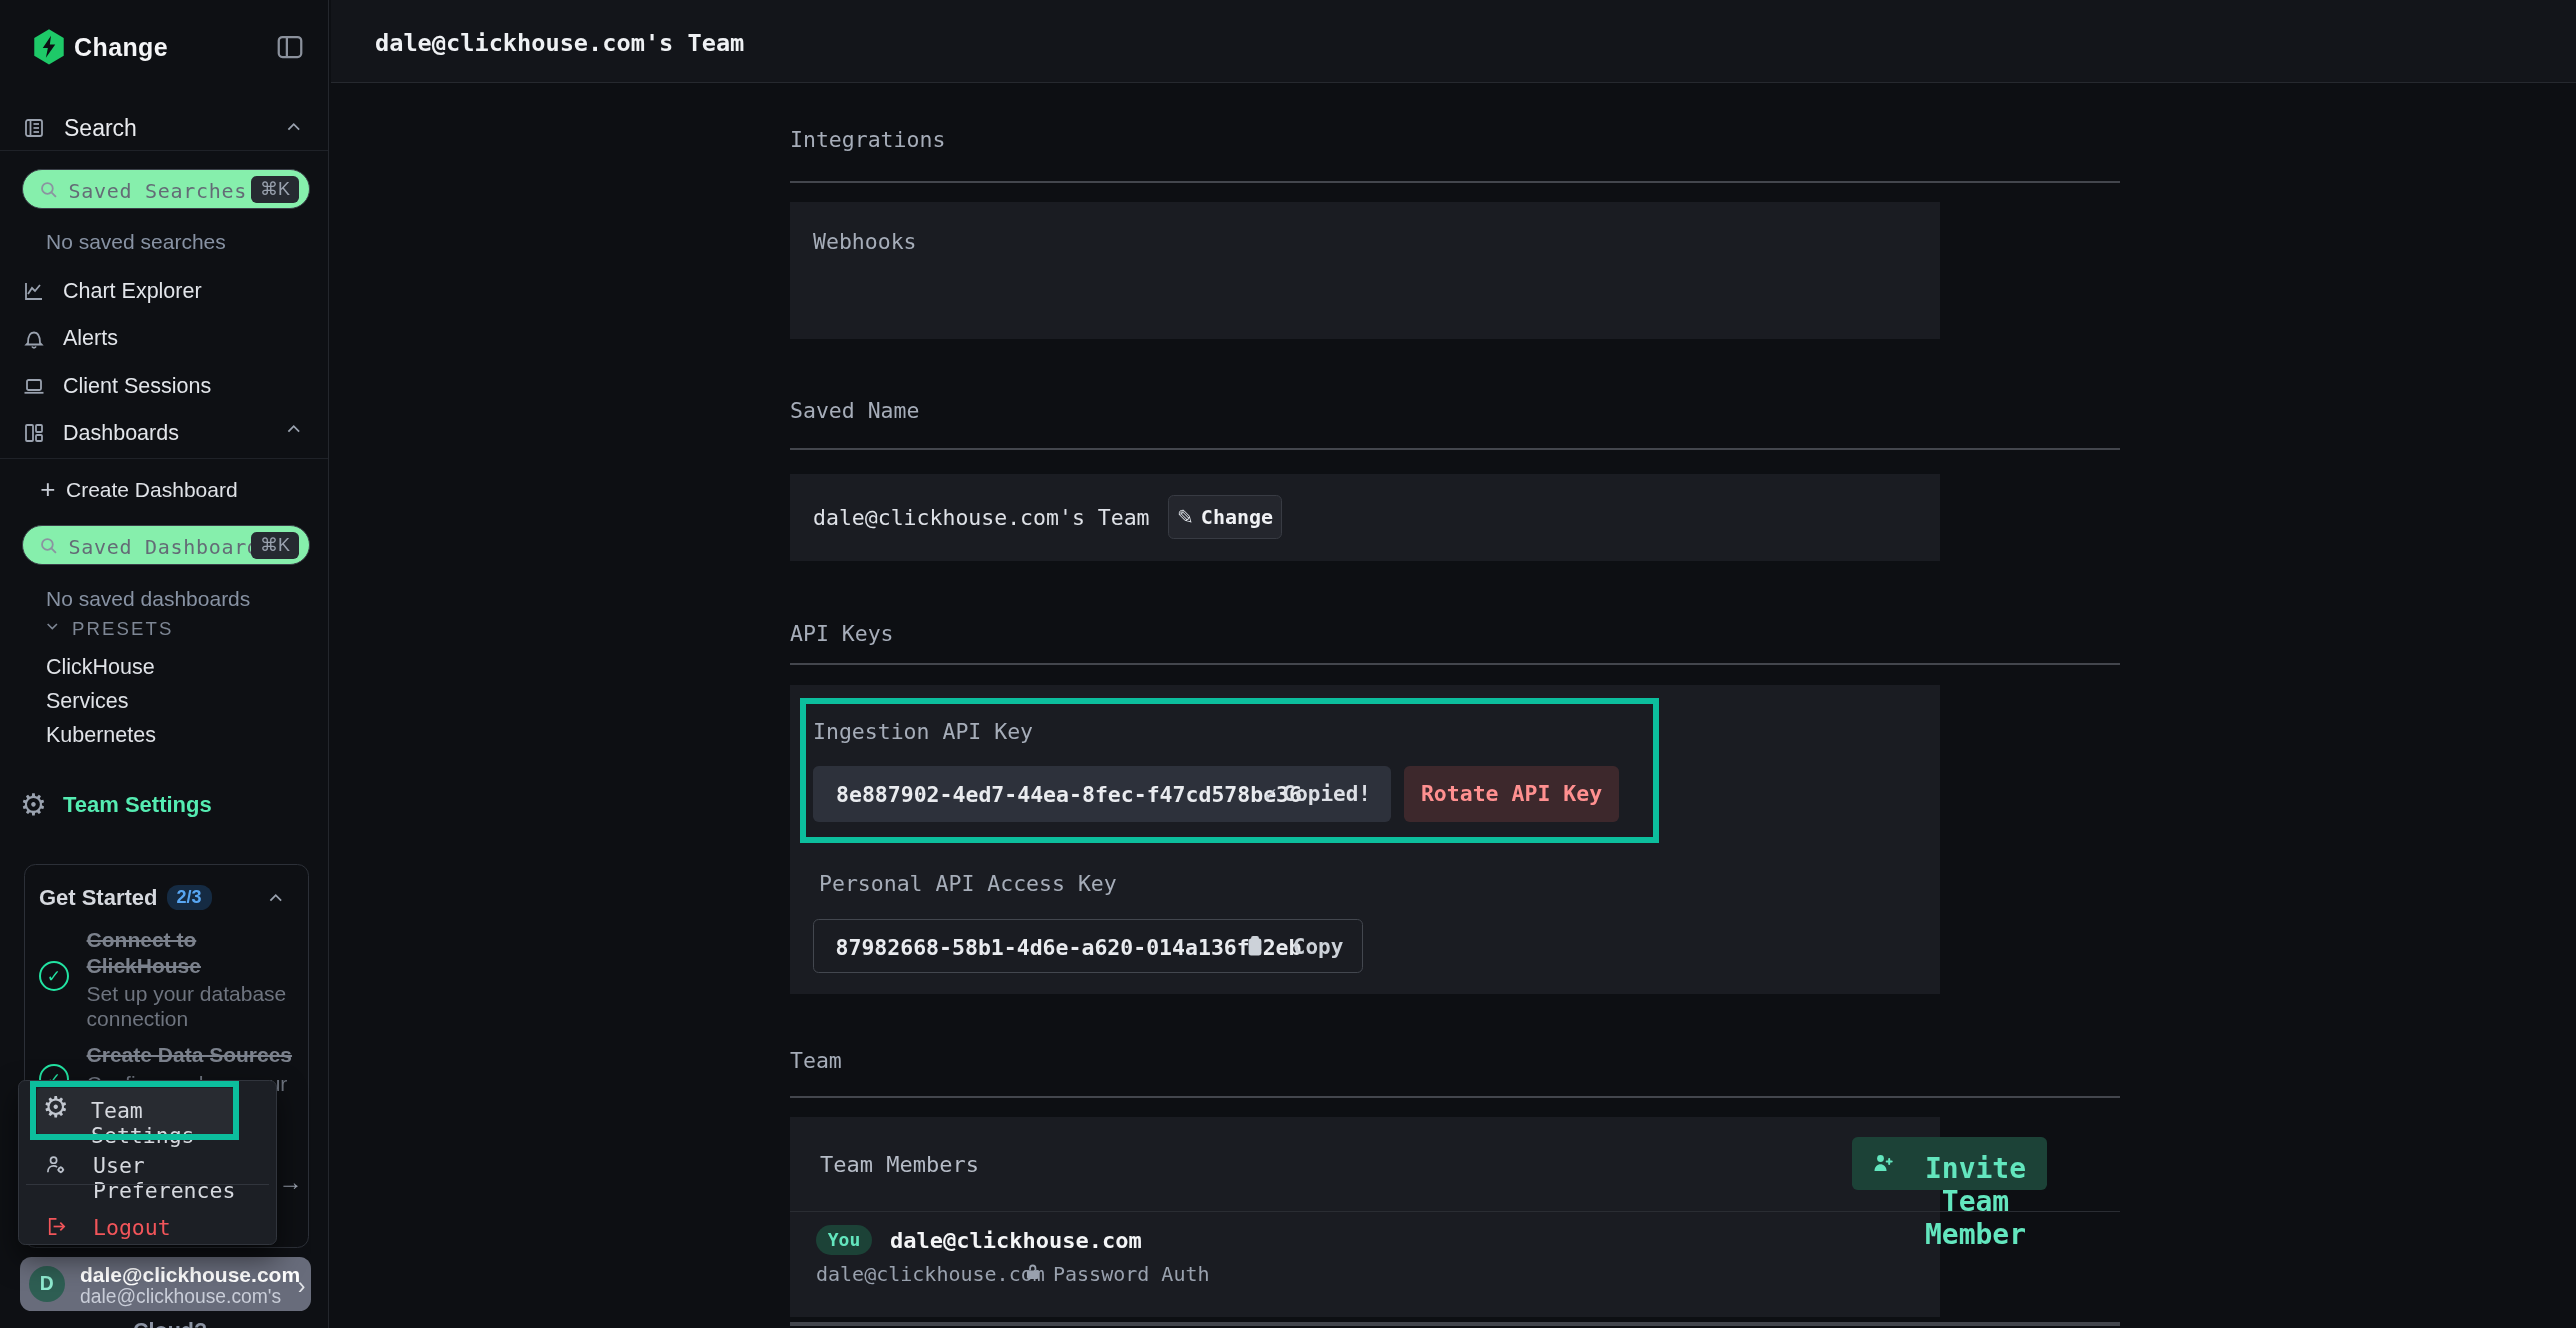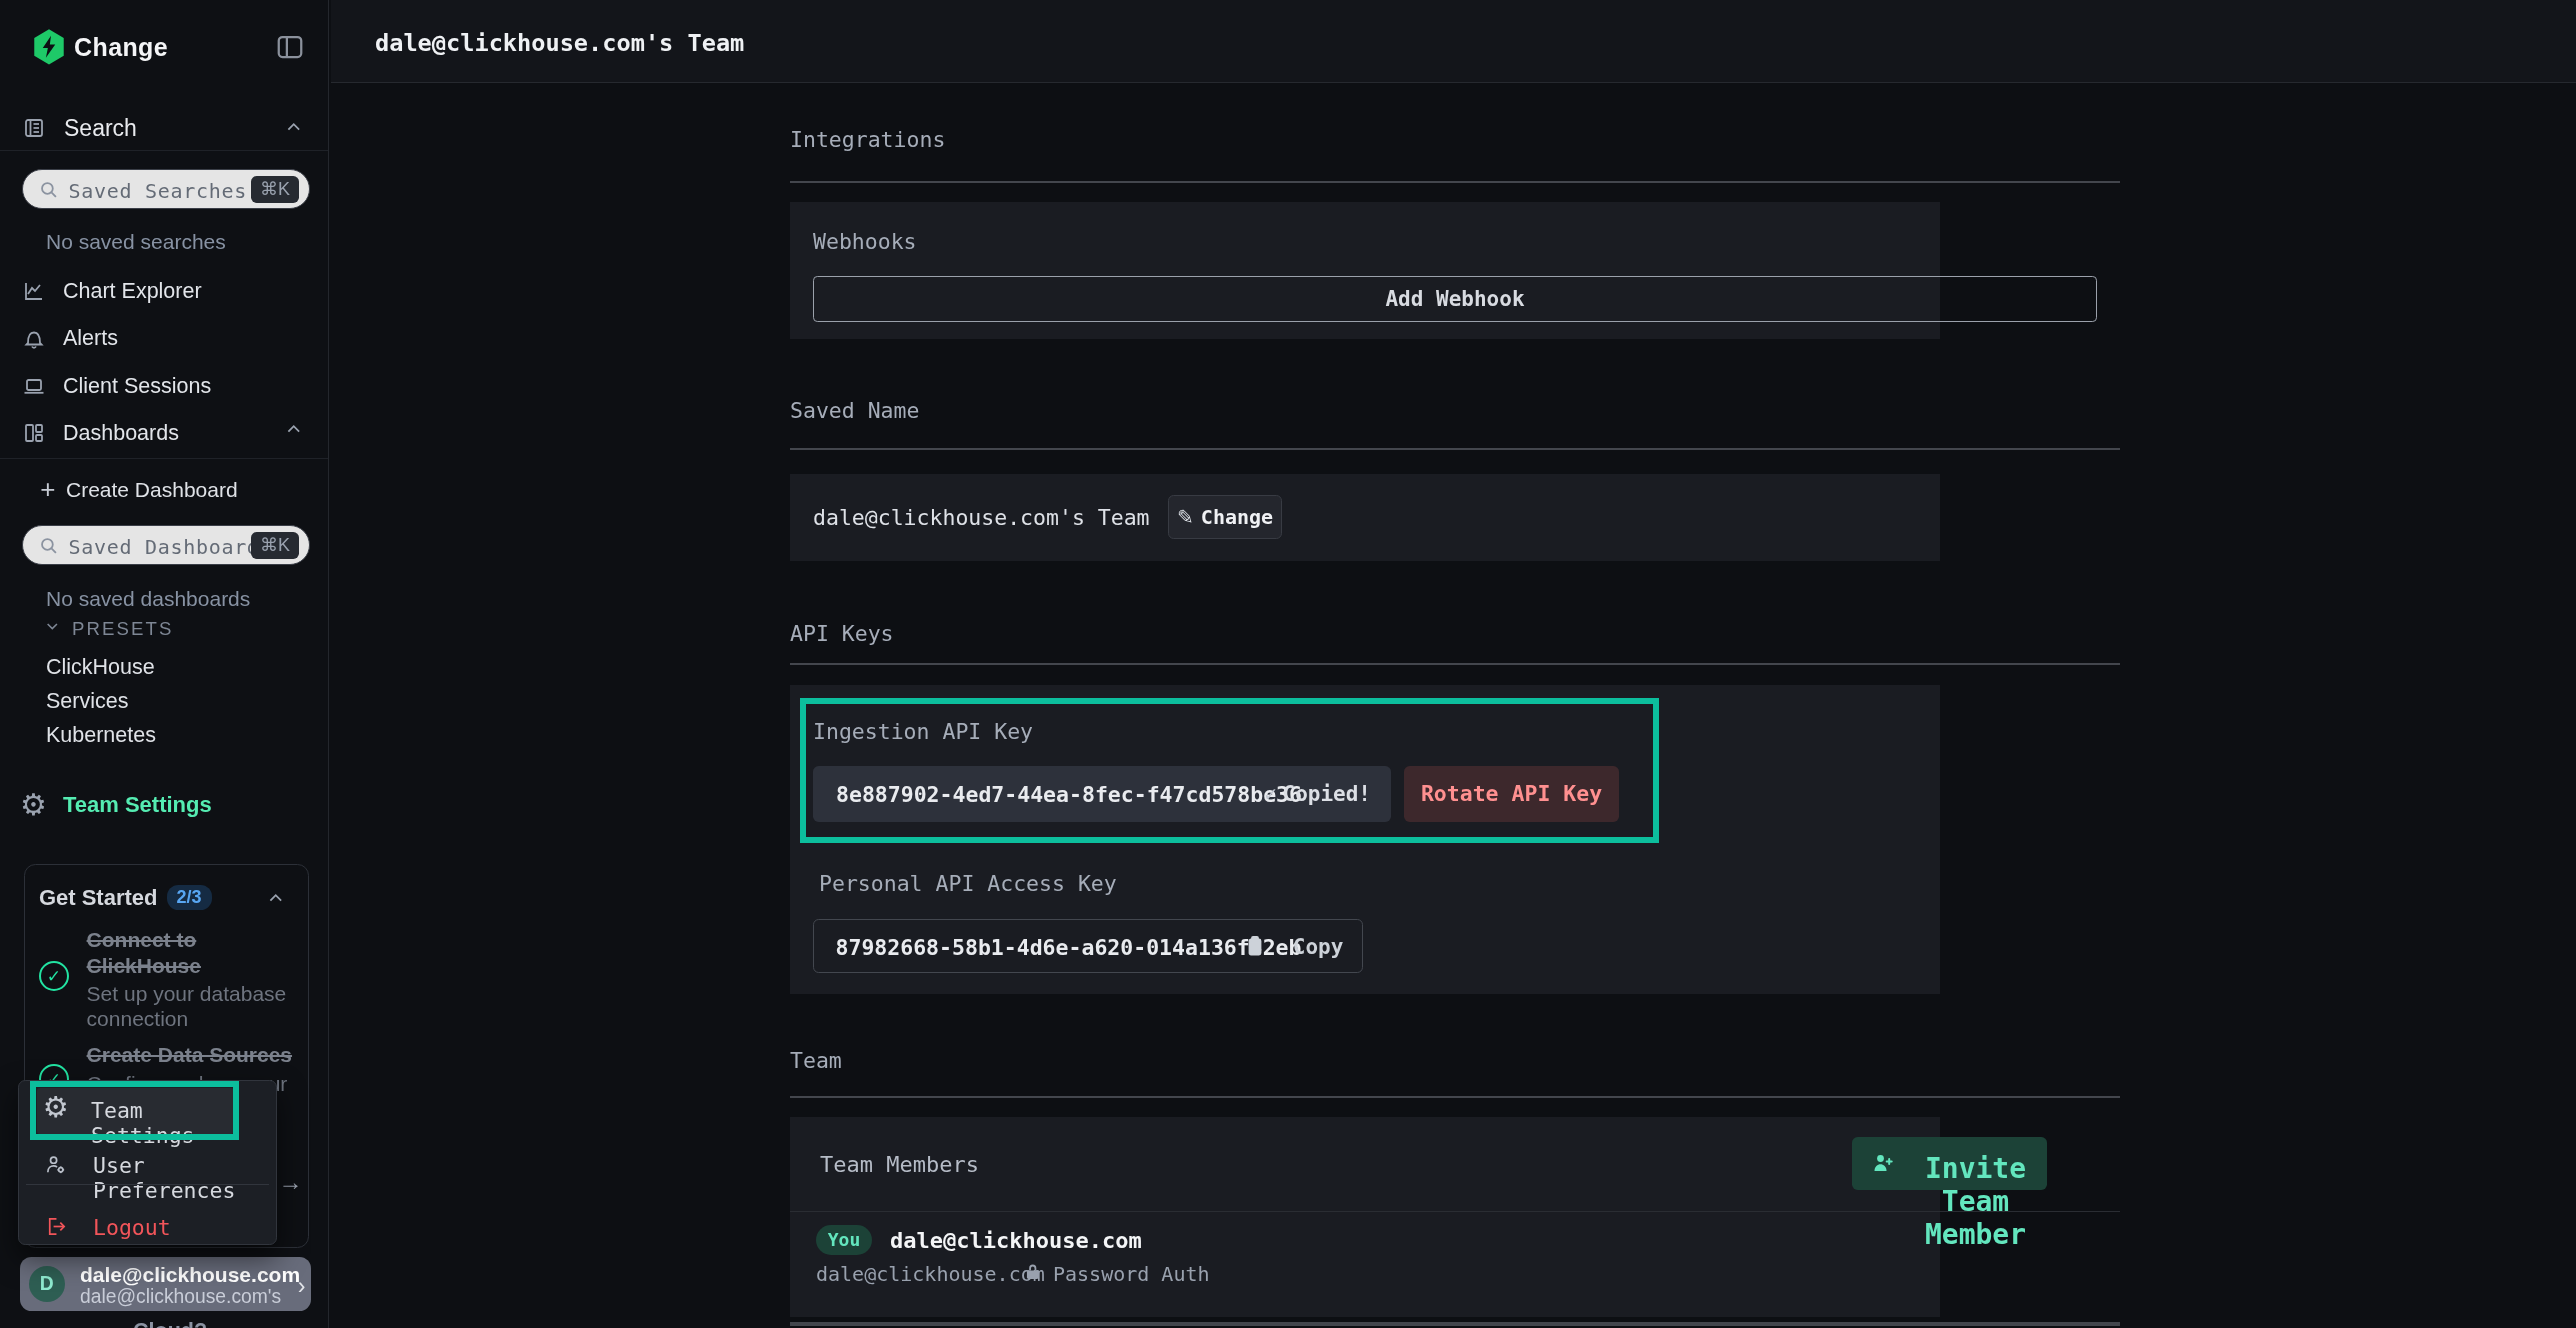--- a/index.html
+++ b/index.html
@@ -15,21 +15,21 @@
   .logo-hex { position:absolute; left:31.5px; top:29px; width:34px; height:36px; }
   .brand-name { position:absolute; left:74px; top:33px; font-size:25px; font-weight:bold; color:#F4F5F7; letter-spacing:0.4px; }
   .panel-toggle { position:absolute; left:275px; top:31.5px; width:30px; height:30px; }
 
   .side-section-head { position:absolute; left:0; width:329px; height:43px; }
   .icon-slot { position:absolute; left:21.5px; top:0; width:24px; height:24px; color:#9AA2AF; }
   .side-section-label { position:absolute; left:64px; top:-1.4px; font-size:23px; font-weight:500; color:#E8EAEE; }
   .sect-divider { position:absolute; left:0; width:328px; height:1.4px; background:#1F2228; }
 
   .pill-input { position:absolute; left:21.5px; width:288px; height:40px; border:1.4px solid #3A3E47;
-                border-radius:20px; background:#e5e5e5; }
+                border-radius:20px; background:#86efac; }
   .pill-input .mag { position:absolute; left:15.7px; top:9.3px; width:21.5px; height:21.5px; color:#8B93A0; }
   .pill-input .ph { position:absolute; left:46px; top:8.6px; font-size:20px; color:#646B76; letter-spacing:0.7px; }
   .kbd { position:absolute; right:10px; top:6.4px; background:#262A31; border-radius:5.7px; padding:2.1px 8.6px;
          font-size:18px; color:#9AA2AF; }
   .empty-note { position:absolute; left:46px; font-size:21px; color:#8792A3; }
 
   .nav-item { position:absolute; left:0; width:329px; height:34px; }
   .nav-item .icon-slot { top:2.9px; }
   .nav-label { position:absolute; left:63px; top:2.9px; font-size:21.5px; color:#E2E5EA; }
   .chev { position:absolute; width:21.5px; height:21.5px; color:#9AA2AF; }
@@ -334,21 +334,20 @@
 
   <header class="topbar">
     <span class="topbar-title mono">dale@clickhouse.com's Team</span>
   </header>
 
   <div class="sec-heading mono" style="top:127px;">Integrations</div>
   <div class="sec-hr" style="top:181px;"></div>
   <div class="card" style="top:202px; height:137px;">
     <span class="card-label mono" style="left:23px; top:27px;">Webhooks</span>
   </div>
-  <button class="add-webhook-btn mono" style="background:transparent;">Add Webhook</button>
 
   <div class="sec-heading mono" style="top:398px;">Saved Name</div>
   <div class="sec-hr" style="top:448px;"></div>
   <div class="card" style="top:474px; height:87px;"></div>
   <span class="team-name-val mono">dale@clickhouse.com's Team</span>
   <button class="change-btn">
     <span class="pencil">✎</span><span class="t mono">Change</span>
   </button>
 
   <div class="sec-heading mono" style="top:621px;">API Keys</div>

